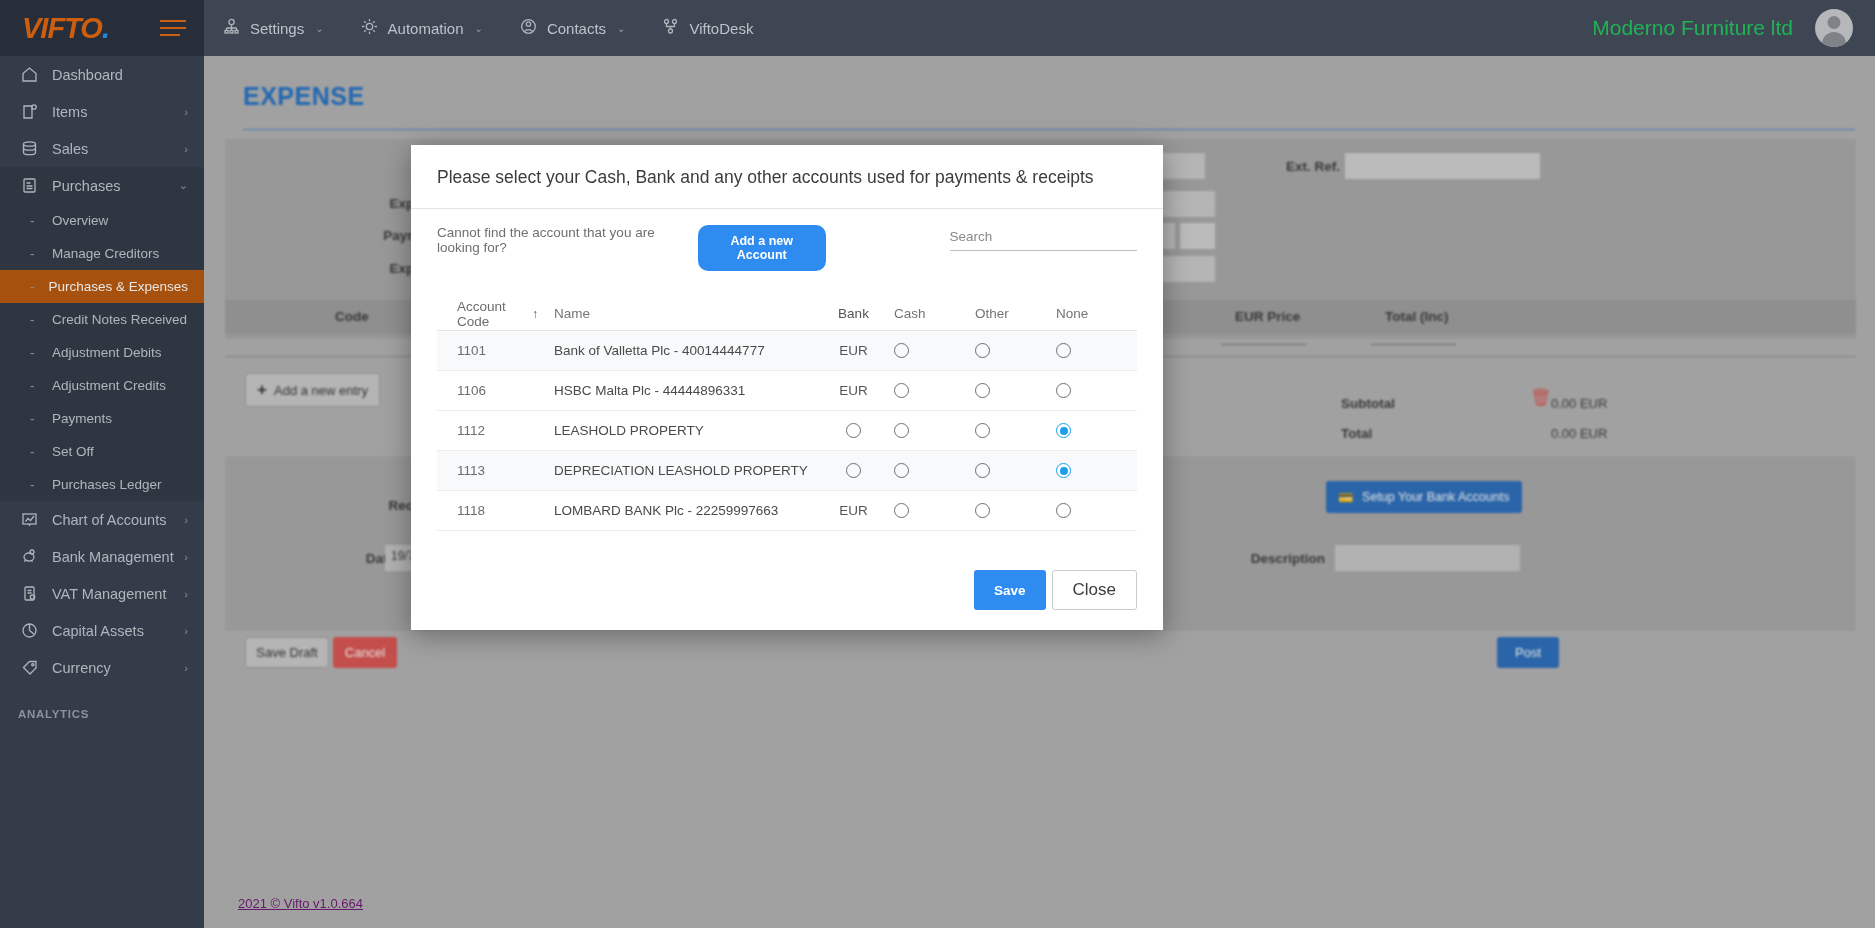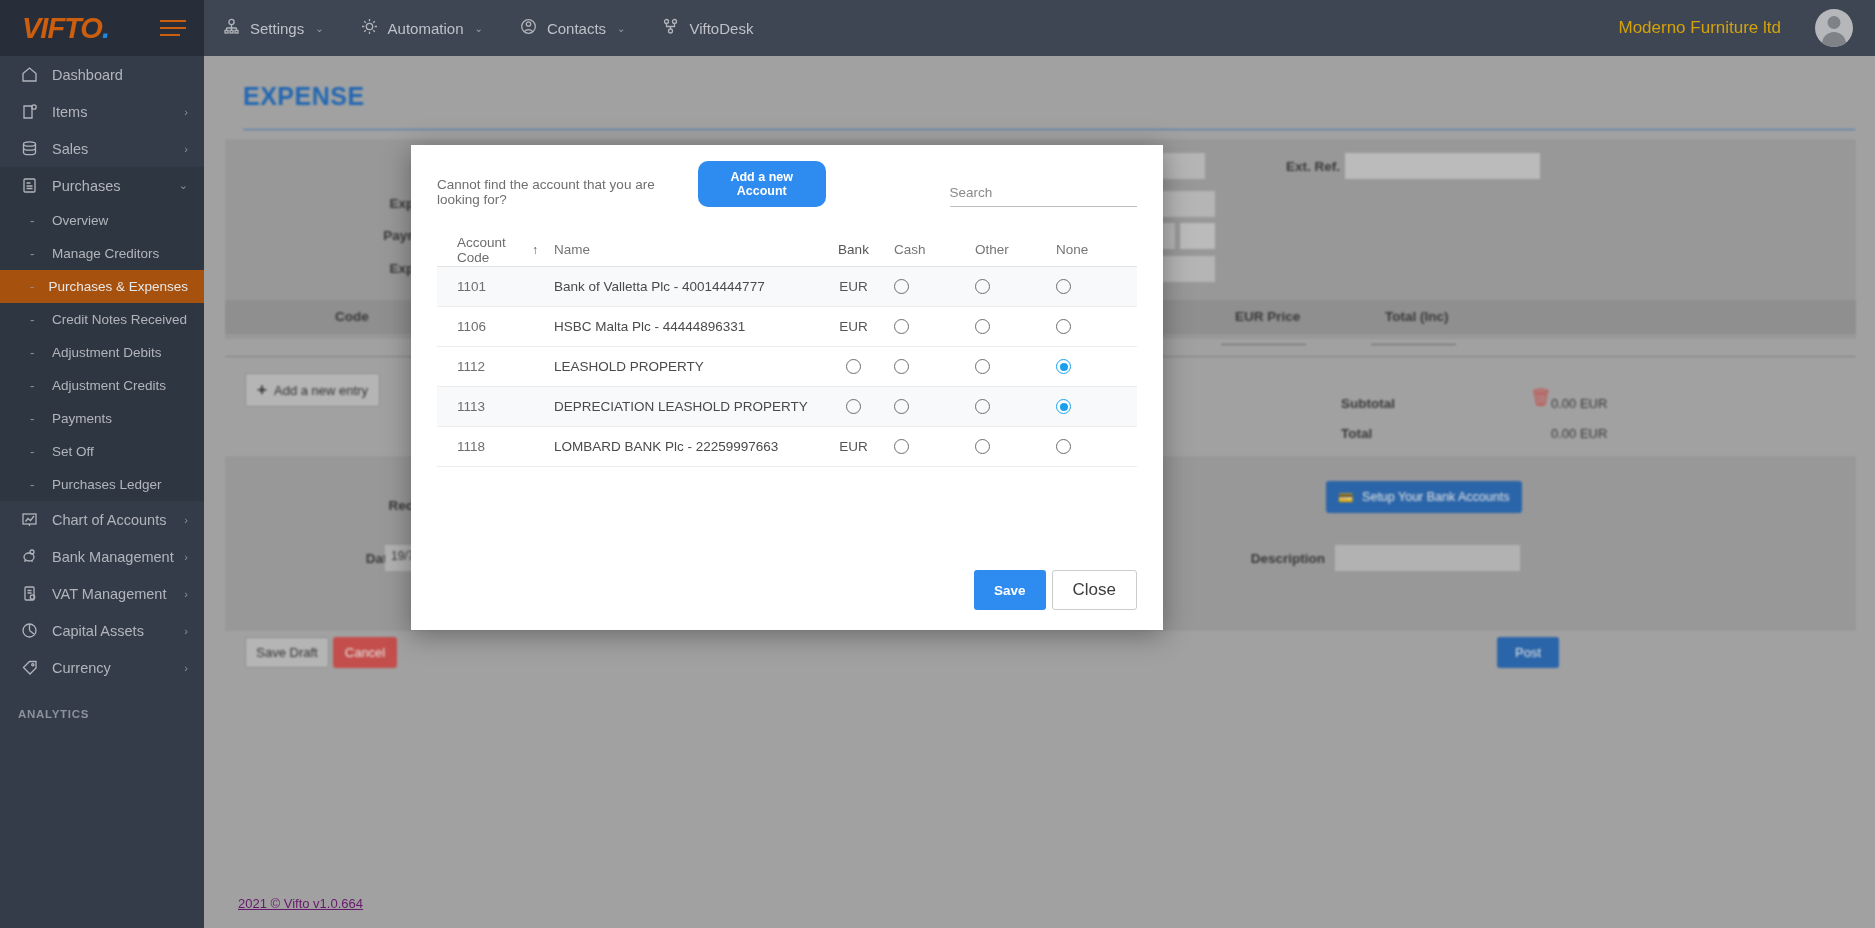--- a/index.html
+++ b/index.html
@@ -68,21 +68,21 @@
     display: flex; align-items: center;
     z-index: 4;
   }
   .top-item {
     display: flex; align-items: center; gap: 9px;
     color: #d2d6dd; font-size: 15px;
     padding: 0 18px; height: 56px; cursor: pointer;
   }
   .top-item .chev { font-size: 10px; color: #aab0ba; margin-left: 2px; }
   .topbar-spacer { flex: 1; }
-  .company-name { color: #eab308; font-size: 17px; margin-right: 34px; }
+  .company-name { color: #22c55e; font-size: 21px; margin-right: 22px; }
   .avatar {
     width: 38px; height: 38px; border-radius: 50%;
     background: #c8cace; margin-right: 22px; position: relative;
     overflow: hidden; cursor: pointer;
   }
   .avatar::before {
     content: ''; position: absolute; left: 50%; top: 7px;
     width: 13px; height: 13px; border-radius: 50%;
     background: #8c9096; transform: translateX(-50%);
   }
@@ -190,21 +190,21 @@
     box-shadow: 0 5px 26px rgba(0,0,0,0.35);
     z-index: 11;
     display: flex; flex-direction: column;
   }
   .modal-header {
     padding: 22px 26px 20px 26px;
     border-bottom: 1px solid #e4e4e4;
   }
   .modal-title { font-size: 17.5px; color: #3c3c3c; }
   .modal-subbar {
-    display: flex; align-items: flex-end;
+    display: flex; align-items: flex-start;
     padding: 16px 26px 0 26px;
   }
   .cannot-find { font-size: 13.5px; color: #6f6f6f; }
   .add-account-btn {
     margin-left: 15px;
     background: #2e8cf0; color: #fff; border: none;
     border-radius: 10px; padding: 9px 15px;
     font-size: 12.5px; font-weight: bold; cursor: pointer;
   }
   .search-wrap { margin-left: 124px; width: 222px; }
@@ -509,20 +509,23 @@
     </div>
   </div>
 </div>
 
 <div id="footer">
   <div class="footer-text">2021 © Vifto v1.0.664</div>
 </div>
 
 <div id="modal-backdrop"></div>
 <div id="modal">
+  <div class="modal-header">
+    <div class="modal-title">Please select your Cash, Bank and any other accounts used for payments &amp; receipts</div>
+  </div>
 
   <div class="modal-subbar">
     <span class="cannot-find">Cannot find the account that you are looking for?</span>
     <button class="add-account-btn">Add a new Account</button>
     <div class="search-wrap">
       <input class="search-input" type="text" placeholder="Search" style="">
     </div>
   </div>
 
   <div class="acct-table">

